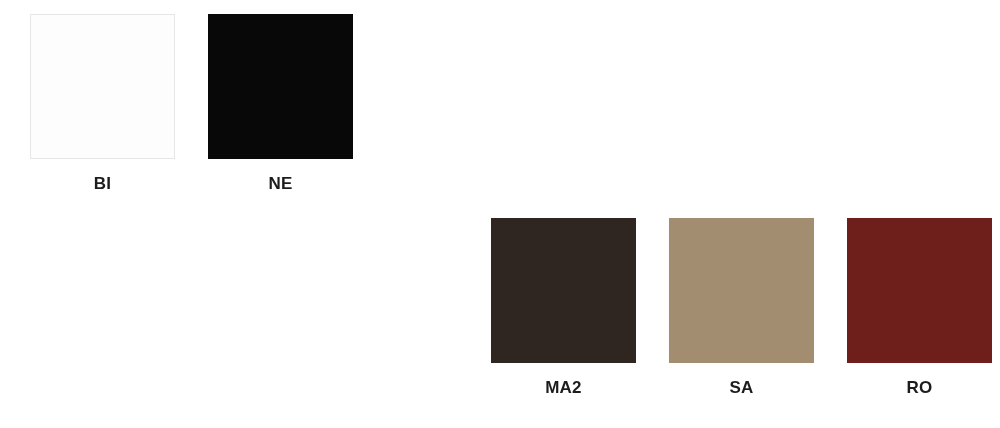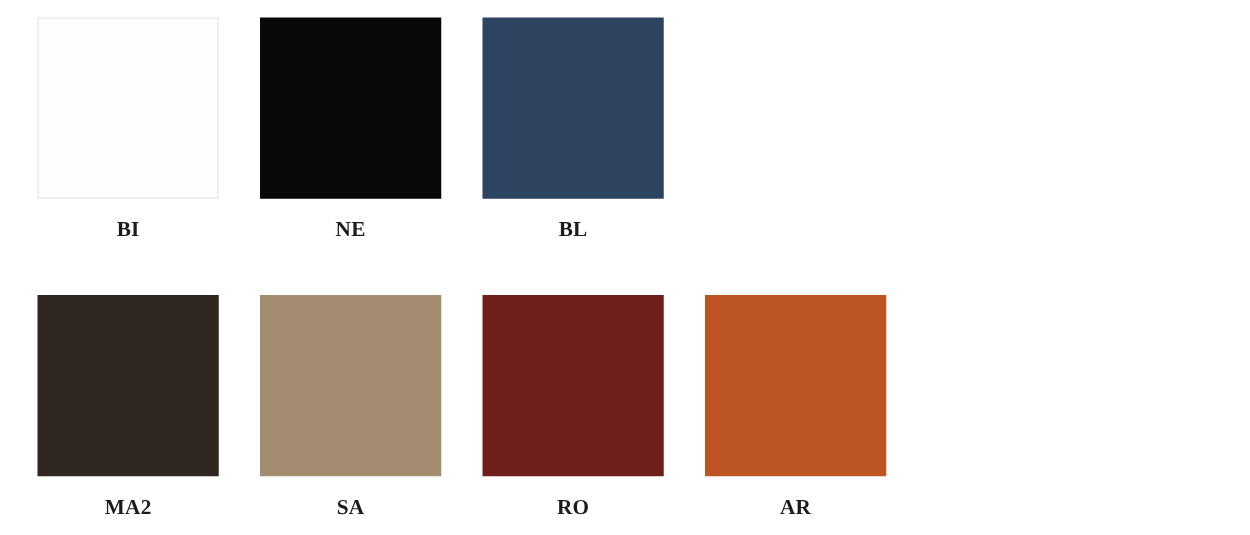--- a/index.html
+++ b/index.html
@@ -22,21 +22,21 @@
   }
   .swatch-row {
     position: absolute;
     left: 0;
     width: 1000px;
     display: flex;
     flex-direction: row;
     align-items: flex-start;
   }
   #swatch-row-1 { top: 14px; }
-  #swatch-row-2 { top: 236px; }
+  #swatch-row-2 { top: 218px; justify-content: flex-end; }
 
   .swatch-cell {
     width: 161px;
     margin-left: 22px;
     display: flex;
     flex-direction: column;
     align-items: center;
     box-sizing: border-box;
   }
   .swatch-cell:first-child { margin-left: 22px; }
@@ -47,21 +47,21 @@
     height: 145px;
     display: block;
     box-sizing: border-box;
   }
   .swatch-chip.bordered {
     border: 1px solid #e6e6e6;
   }
 
   .swatch-label {
     margin-top: 15px;
-    font-family: Liberation Serif, serif;
+    font-family: Liberation Sans, sans-serif;
     font-size: 17px;
     font-weight: bold;
     line-height: 20px;
     color: #1c1c1c;
     letter-spacing: 0.2px;
     text-align: center;
     white-space: nowrap;
     user-select: none;
   }
 </style>
@@ -77,24 +77,20 @@
       <span class="swatch-label">BI</span>
     </div>
 
     <div class="swatch-cell">
       <span class="swatch-chip" style="background-color:#080808;"></span>
       <span class="swatch-label">NE</span>
     </div>
 
 
 
-    <div class="swatch-cell">
-      <span class="swatch-chip" style="background-color:#2c4460;"></span>
-      <span class="swatch-label">BL</span>
-    </div>
 
 
   </div>
 
   <div class="swatch-row" id="swatch-row-2">
 
     <div class="swatch-cell">
       <span class="swatch-chip" style="background-color:#2f2521;"></span>
       <span class="swatch-label">MA2</span>
     </div>
@@ -102,20 +98,16 @@
     <div class="swatch-cell">
       <span class="swatch-chip" style="background-color:#a38d70;"></span>
       <span class="swatch-label">SA</span>
     </div>
 
     <div class="swatch-cell">
       <span class="swatch-chip" style="background-color:#6e1f1b;"></span>
       <span class="swatch-label">RO</span>
     </div>
 
-    <div class="swatch-cell">
-      <span class="swatch-chip" style="background-color:#bc5424;"></span>
-      <span class="swatch-label">AR</span>
-    </div>
 
   </div>
 
 </div>
 
 </body></html>

